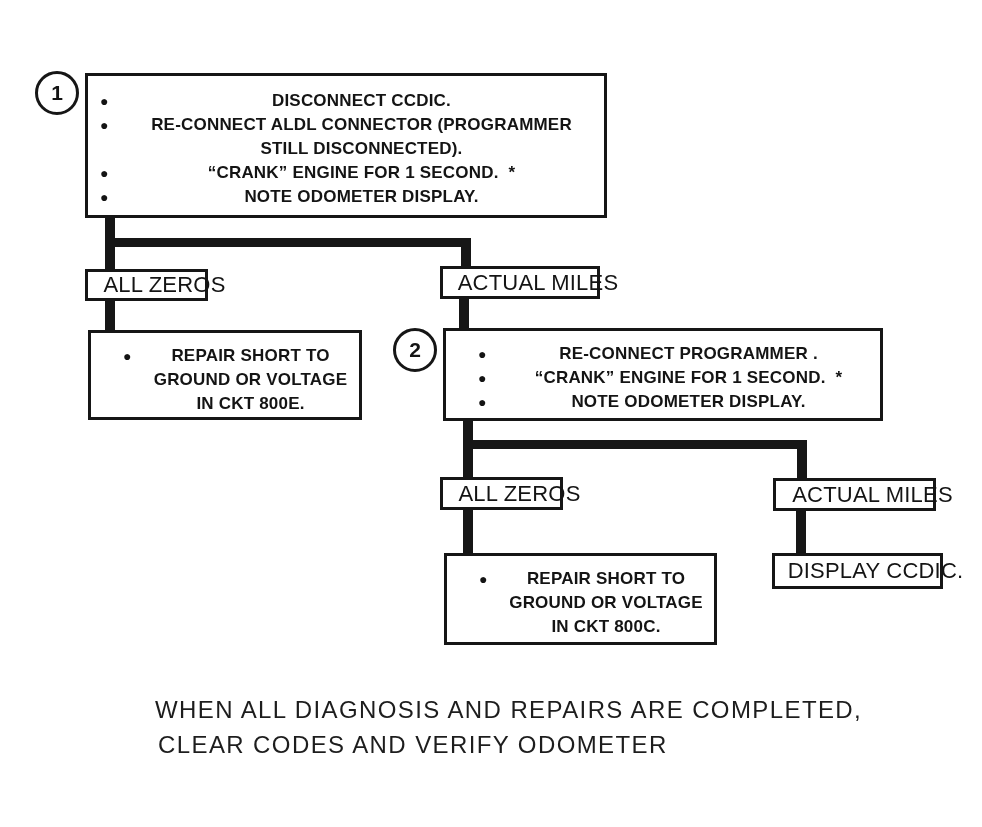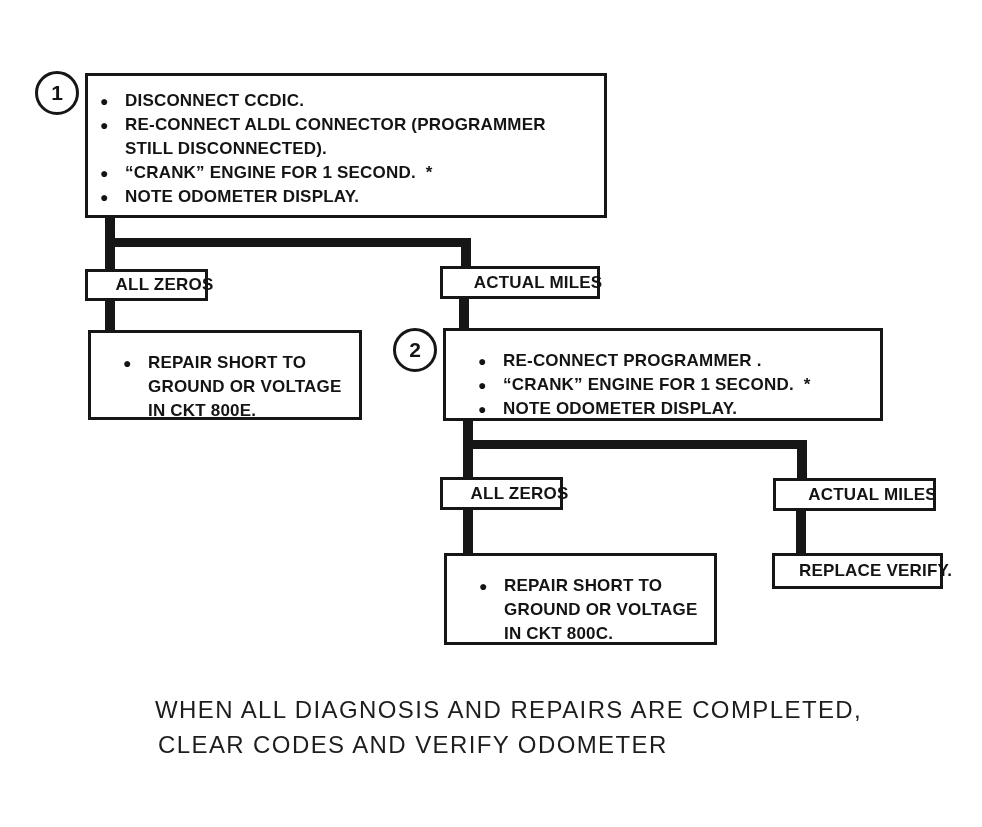--- a/index.html
+++ b/index.html
@@ -25,35 +25,36 @@
     padding: 13px 6px 0 0;
   }
   .step-box li {
     position: relative;
     padding-left: 37px;
     font-size: 17px;
     font-weight: bold;
     line-height: 24px;
     letter-spacing: 0.2px;
     white-space: pre-wrap;
+    text-align: center;
   }
   .step-box li::before {
     content: "\25CF";
     position: absolute;
     left: 12px;
     top: 0;
     font-size: 14px;
   }
-  .pad-tight ul { padding-top: 18px; margin-left: 20px; }
+  .pad-tight ul { padding-top: 11px; margin-left: 20px; }
   .label-box {
     display: flex;
     align-items: center;
     justify-content: center;
-    font-size: 17px;
-    font-weight: bold;
+    font-size: 22px;
+    font-weight: normal;
     letter-spacing: 0.2px;
     white-space: nowrap;
     padding-left: 36px;
   }
   
   .step-circle {
     position: absolute;
     box-sizing: border-box;
     width: 44px;
     height: 44px;
@@ -135,18 +136,18 @@
   <div class="line" style="left:796px; top:509px; width:10px; height:46px;"></div>
 
   <div class="box step-box pad-tight" style="left:444px; top:553px; width:273px; height:92px;">
     <ul>
         <li>REPAIR SHORT TO
 GROUND OR VOLTAGE
 IN CKT 800C.</li>
       </ul>
   </div>
 
-  <div class="box label-box" style="left:772px; top:553px; width:171px; height:36px;">REPLACE VERIFY.</div>
+  <div class="box label-box" style="left:772px; top:553px; width:171px; height:36px;">DISPLAY CCDIC.</div>
 
   <div class="footer-note" style="left:155px; top:696px;">WHEN ALL DIAGNOSIS AND REPAIRS ARE COMPLETED,</div>
   <div class="footer-note" style="left:158px; top:731px;">CLEAR CODES AND VERIFY ODOMETER</div>
 
 </div>
 
 </body></html>

